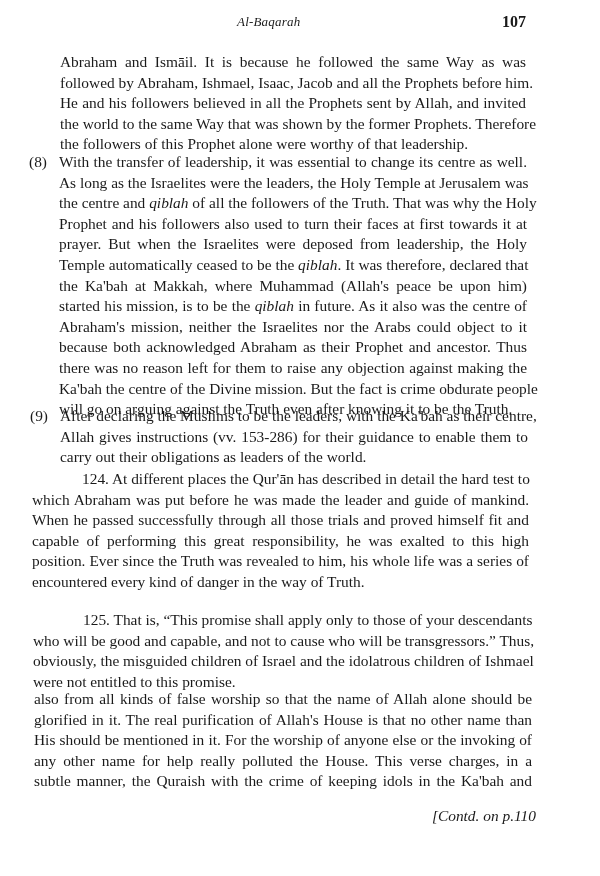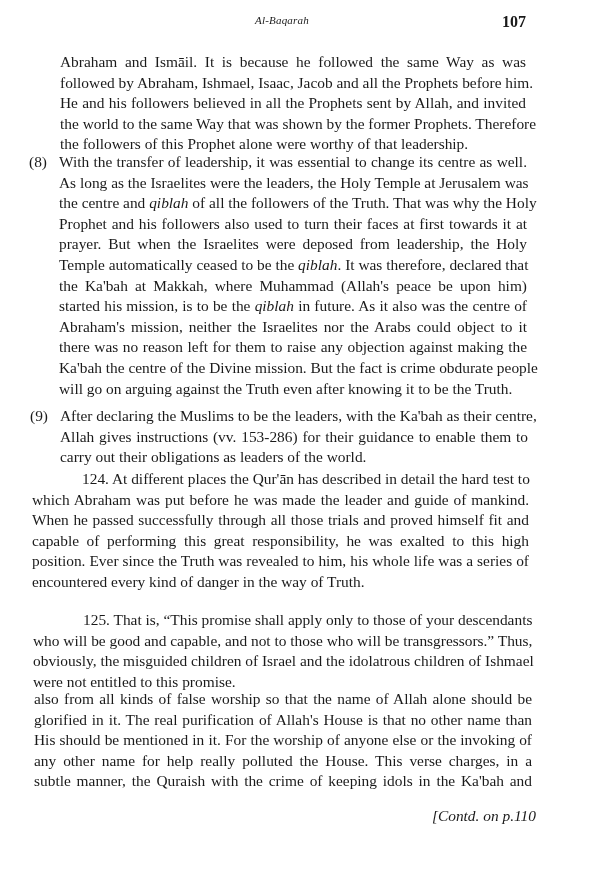--- a/index.html
+++ b/index.html
@@ -1,21 +1,21 @@
 <!DOCTYPE html>
 <html><head>
 <meta charset="utf-8">
 <style>
   html, body { margin: 0; padding: 0; }
   body {
     width: 600px; height: 876px; background: #ffffff; position: relative; overflow: hidden;
     font-family: "Liberation Serif", "DejaVu Serif", serif; color: #1a1a1a;
   }
   .header-title {
-    position: absolute; left: 237px; top: 14px; font-style: italic; font-size: 11px; letter-spacing: 0.2px; margin-left: 18px;
+    position: absolute; left: 237px; top: 14px; font-style: italic; font-size: 13px; letter-spacing: 0.2px;
   }
   .header-page {
     position: absolute; left: 502px; top: 13px; font-weight: bold; font-size: 16px; font-family: Liberation Serif, serif;
   }
   .block { position: absolute; font-size: 15.4px; line-height: 20.6px; text-align: justify; }
   .line { display: block; white-space: nowrap; text-align-last: justify; text-align: justify; }
   .line.last { text-align-last: left; }
   .numbered .num { position: absolute; left: -30px; top: 0; }
   .contd { position: absolute; right: 64px; top: 807px; font-style: italic; font-size: 15.4px; }
   em { font-style: italic; }
@@ -39,20 +39,21 @@
     <span class="num">(8)</span>
     <span class="line">With the transfer of leadership, it was essential to change its centre as well.</span>
     <span class="line">As long as the Israelites were the leaders, the Holy Temple at Jerusalem was</span>
     <span class="line">the centre and <em>qiblah</em> of all the followers of the Truth. That was why the Holy</span>
     <span class="line">Prophet and his followers also used to turn their faces at first towards it at</span>
     <span class="line">prayer. But when the Israelites were deposed from leadership, the Holy</span>
     <span class="line">Temple automatically ceased to be the <em>qiblah</em>. It was therefore, declared that</span>
     <span class="line">the Ka'bah at Makkah, where Muhammad (Allah's peace be upon him)</span>
     <span class="line">started his mission, is to be the <em>qiblah</em> in future. As it also was the centre of</span>
     <span class="line">Abraham's mission, neither the Israelites nor the Arabs could object to it</span>
+    <span class="line">because both acknowledged Abraham as their Prophet and ancestor. Thus</span>
     <span class="line">there was no reason left for them to raise any objection against making the</span>
     <span class="line">Ka'bah the centre of the Divine mission. But the fact is crime obdurate people</span>
     <span class="line last">will go on arguing against the Truth even after knowing it to be the Truth.</span>
   </div>
 
   <div class="block numbered" style="left:60px; top:406px; width:468px;">
     <span class="num">(9)</span>
     <span class="line">After declaring the Muslims to be the leaders, with the Ka'bah as their centre,</span>
     <span class="line">Allah gives instructions (vv. 153-286) for their guidance to enable them to</span>
     <span class="line last">carry out their obligations as leaders of the world.</span>
@@ -62,21 +63,21 @@
     <span class="line" style="padding-left:50px;">124. At different places the Qur'ān has described in detail the hard test to</span>
     <span class="line">which Abraham was put before he was made the leader and guide of mankind.</span>
     <span class="line">When he passed successfully through all those trials and proved himself fit and</span>
     <span class="line">capable of performing this great responsibility, he was exalted to this high</span>
     <span class="line">position. Ever since the Truth was revealed to him, his whole life was a series of</span>
     <span class="line last">encountered every kind of danger in the way of Truth.</span>
   </div>
 
   <div class="block" style="left:33px; top:610px; width:498px;">
     <span class="line" style="padding-left:50px;">125. That is, “This promise shall apply only to those of your descendants</span>
-    <span class="line">who will be good and capable, and not to those who will be transgressors.” Thus,</span>
+    <span class="line">who will be good and capable, and not to cause who will be transgressors.” Thus,</span>
     <span class="line">obviously, the misguided children of Israel and the idolatrous children of Ishmael</span>
     <span class="line last">were not entitled to this promise.</span>
   </div>
 
   <div class="block" style="left:34px; top:689px; width:498px;">
     <span class="line">also from all kinds of false worship so that the name of Allah alone should be</span>
     <span class="line">glorified in it. The real purification of Allah's House is that no other name than</span>
     <span class="line">His should be mentioned in it. For the worship of anyone else or the invoking of</span>
     <span class="line">any other name for help really polluted the House. This verse charges, in a</span>
     <span class="line">subtle manner, the Quraish with the crime of keeping idols in the Ka'bah and</span>

